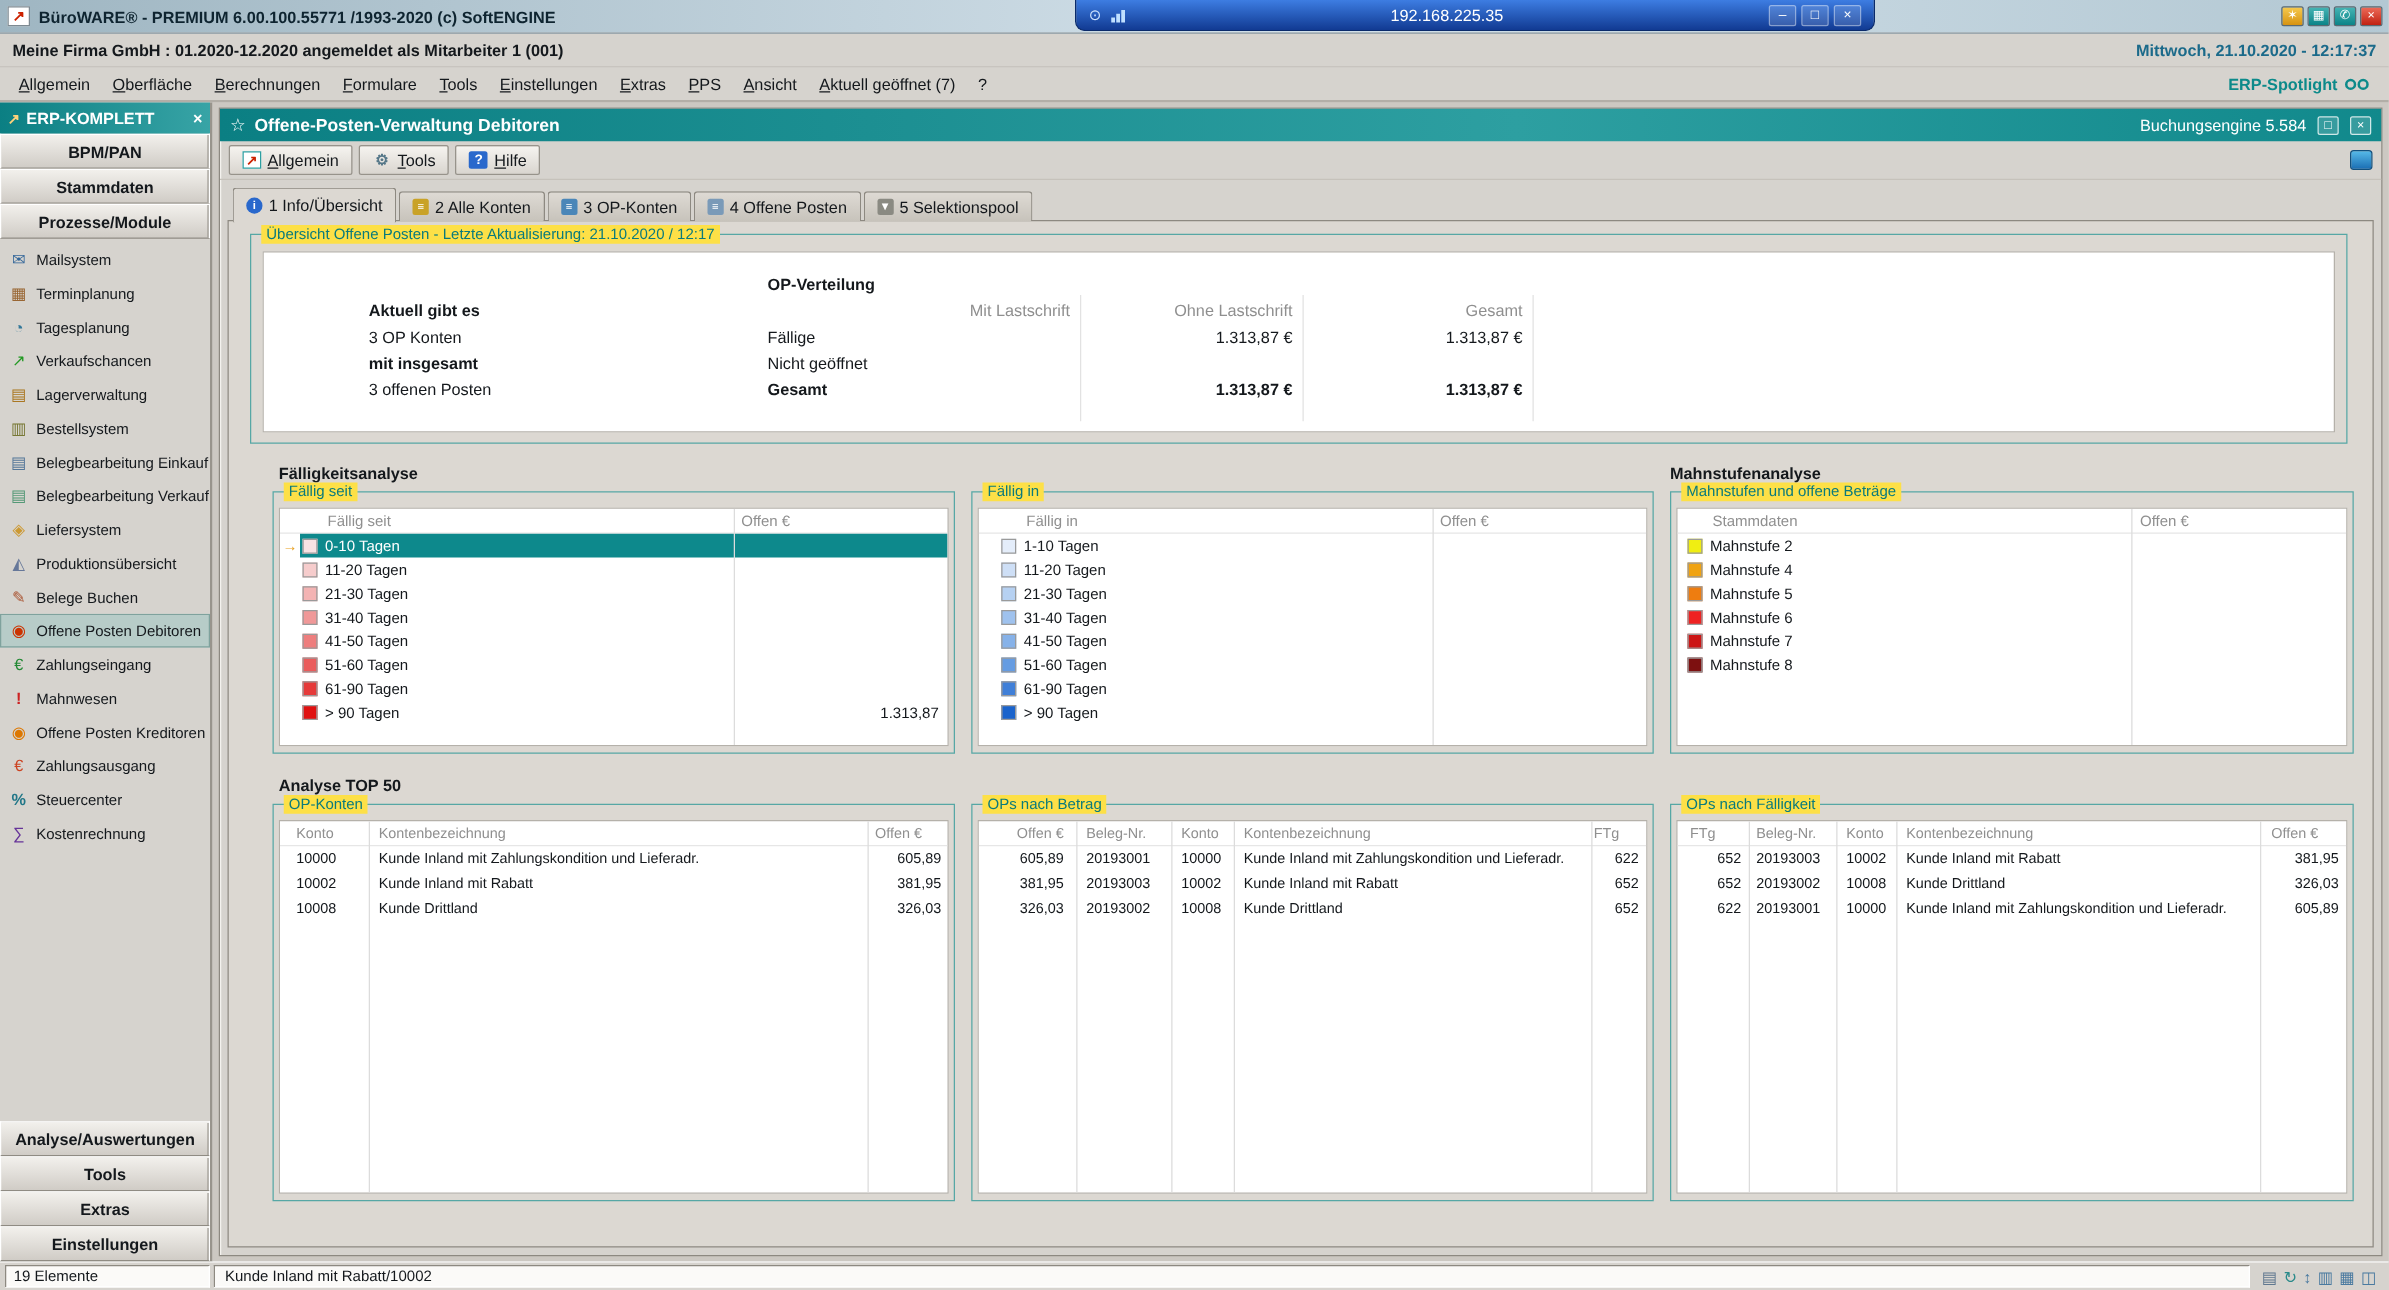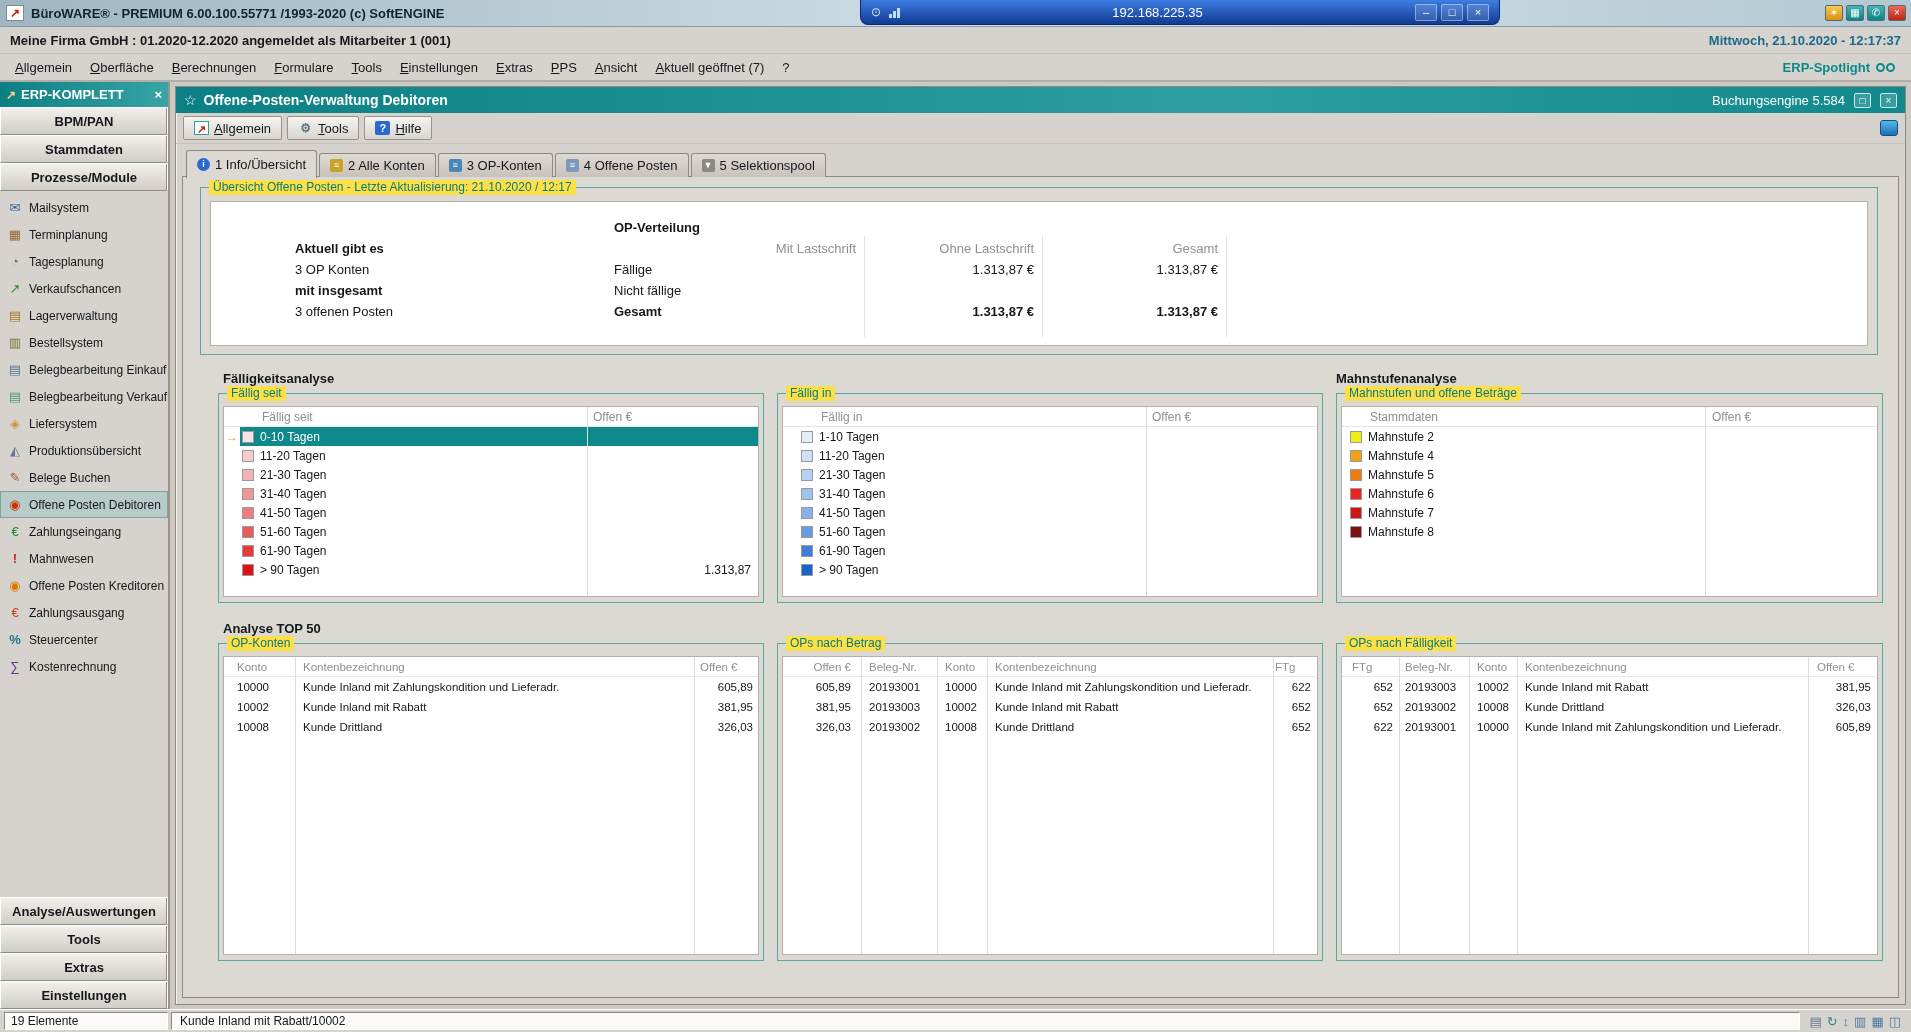--- a/index.html
+++ b/index.html
@@ -404,21 +404,21 @@
               </div>
               <div class="ov-row">
                 <span class="ov-a">3 OP Konten</span>
                 <span class="ov-b">Fällige</span>
                 <span class="ov-c"></span>
                 <span class="ov-d">1.313,87 €</span>
                 <span class="ov-e">1.313,87 €</span>
               </div>
               <div class="ov-row">
                 <span class="ov-a bold">mit insgesamt</span>
-                <span class="ov-b">Nicht fällige</span>
+                <span class="ov-b">Nicht geöffnet</span>
               </div>
               <div class="ov-row">
                 <span class="ov-a">3 offenen Posten</span>
                 <span class="ov-b bold">Gesamt</span>
                 <span class="ov-c"></span>
                 <span class="ov-d bold">1.313,87 €</span>
                 <span class="ov-e bold">1.313,87 €</span>
               </div>
             </div>
           </div>

